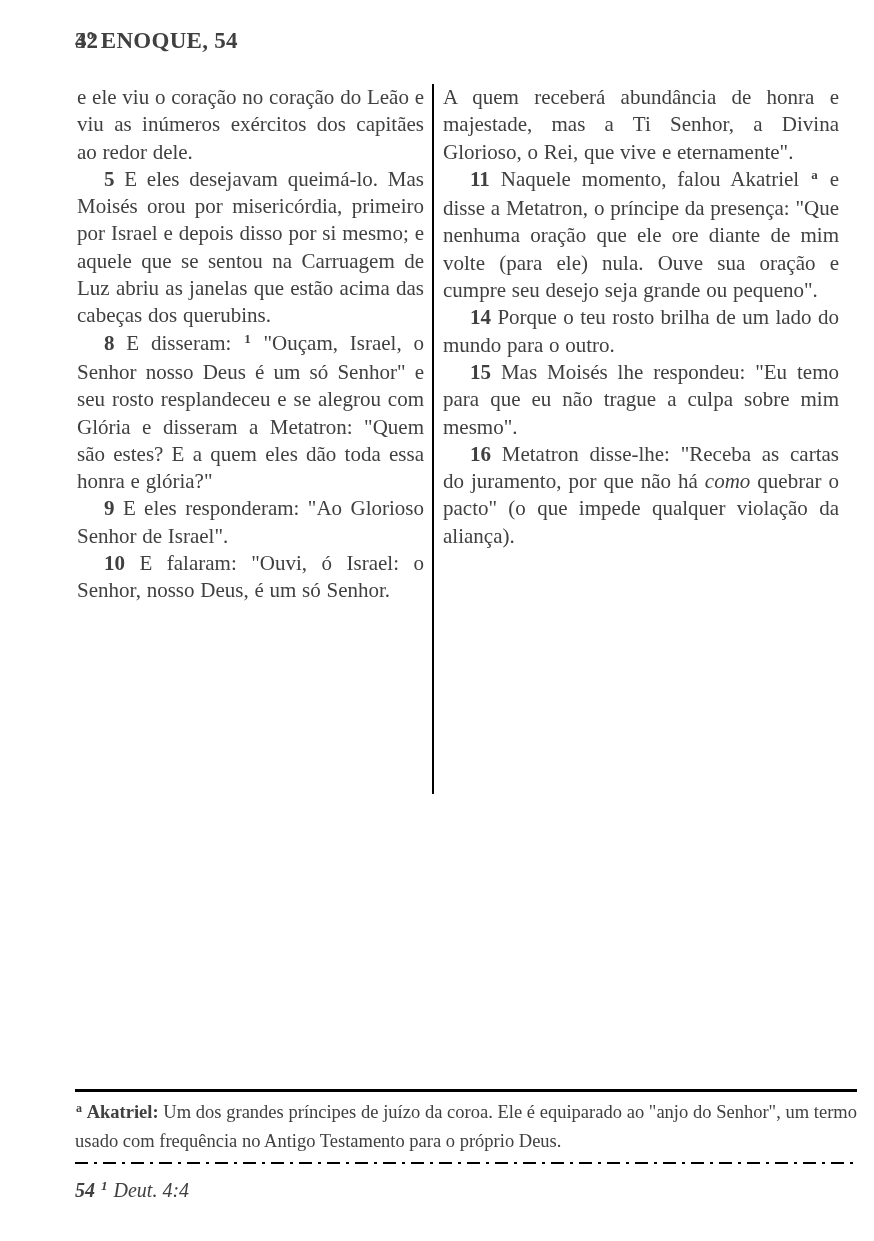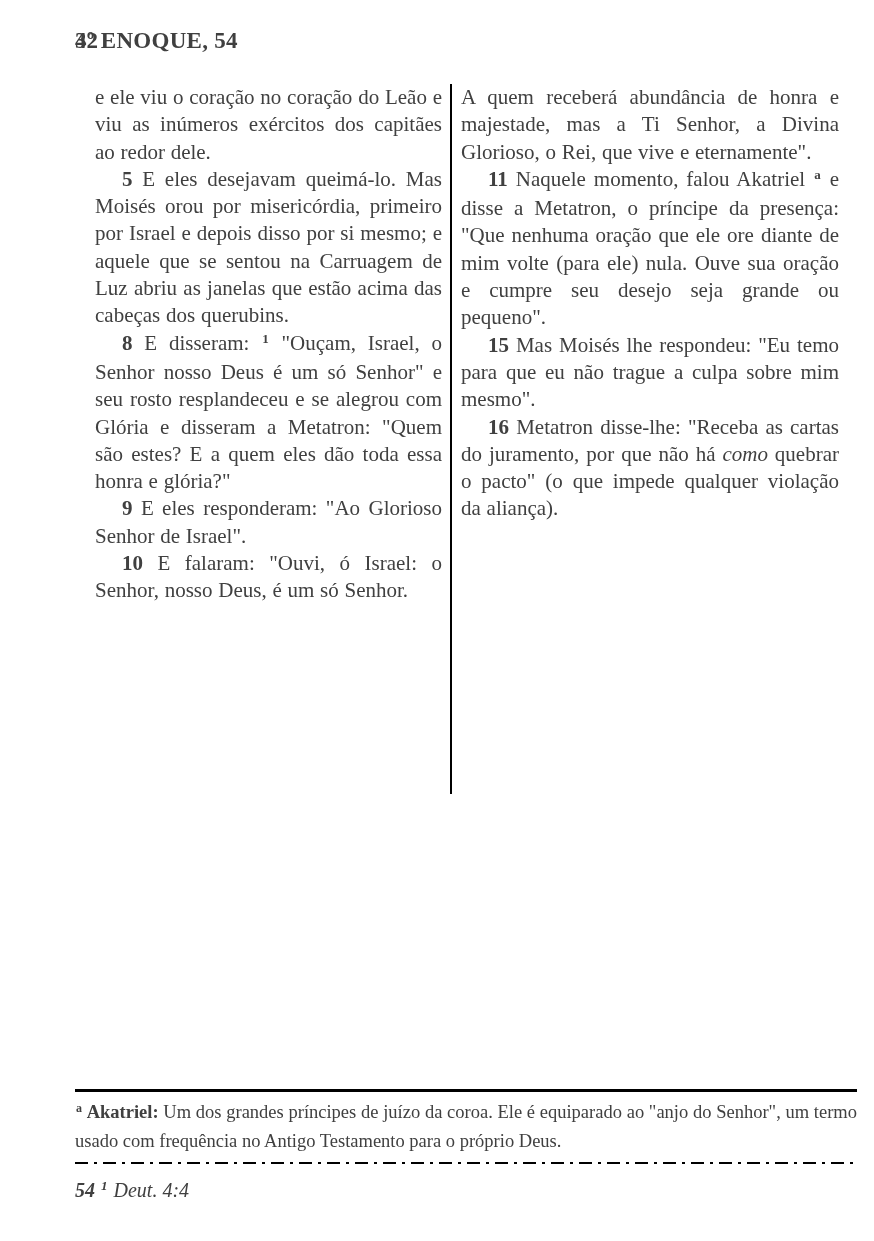--- a/index.html
+++ b/index.html
@@ -23,21 +23,21 @@
     position: absolute; left: 0; top: 0;
     font-size: 23px; font-weight: 700;
   }
   .page-title {
     font-size: 23px; font-weight: 700;
     letter-spacing: 0.3px;
   }
   
   .columns {
     position: absolute;
-    top: 84px; left: 95px; right: 74px;
+    top: 84px; left: 77px; right: 74px;
     display: flex;
     align-items: stretch;
   }
   .col-left { width: 347px; min-height: 710px; }
   .col-right { flex: 1; margin-left: 9px; min-height: 706px; }
   .divider { width: 2px; background: #000; margin-left: 8px; }
   p.verse {
     margin: 0;
     font-size: 21px;
     line-height: 27.3px;
@@ -100,20 +100,21 @@
         <p class="verse"><span class="seg-normal">e ele viu o coração no coração do Leão e viu as inúmeros exércitos dos capitães ao redor dele.</span></p>
         <p class="verse indent"><span class="seg-bold">5</span><span class="seg-normal"> E eles desejavam queimá-lo. Mas Moisés orou por misericórdia, primeiro por Israel e depois disso por si mesmo; e aquele que se sentou na Carruagem de Luz abriu as janelas que estão acima das cabeças dos querubins.</span></p>
         <p class="verse indent"><span class="seg-bold">8</span><span class="seg-normal"> E disseram: </span><span class="seg-sup">1</span><span class="seg-normal"> "Ouçam, Israel, o Senhor nosso Deus é um só Senhor" e seu rosto resplandeceu e se alegrou com Glória e disseram a Metatron: "Quem são estes? E a quem eles dão toda essa honra e glória?"</span></p>
         <p class="verse indent"><span class="seg-bold">9</span><span class="seg-normal"> E eles responderam: "Ao Glorioso Senhor de Israel".</span></p>
         <p class="verse indent"><span class="seg-bold">10</span><span class="seg-normal"> E falaram: "Ouvi, ó Israel: o Senhor, nosso Deus, é um só Senhor.</span></p>
       </div>
     <div class="divider"></div>
     <div class="col-right" id="col-right">
         <p class="verse"><span class="seg-normal">A quem receberá abundância de honra e majestade, mas a Ti Senhor, a Divina Glorioso, o Rei, que vive e eternamente".</span></p>
         <p class="verse indent"><span class="seg-bold">11</span><span class="seg-normal"> Naquele momento, falou Akatriel </span><span class="seg-sup">a</span><span class="seg-normal"> e disse a Metatron, o príncipe da presença: "Que nenhuma oração que ele ore diante de mim volte (para ele) nula. Ouve sua oração e cumpre seu desejo seja grande ou pequeno".</span></p>
+        <p class="verse indent"><span class="seg-bold">14</span><span class="seg-normal"> Porque o teu rosto brilha de um lado do mundo para o outro.</span></p>
         <p class="verse indent"><span class="seg-bold">15</span><span class="seg-normal"> Mas Moisés lhe respondeu: "Eu temo para que eu não trague a culpa sobre mim mesmo".</span></p>
         <p class="verse indent"><span class="seg-bold">16</span><span class="seg-normal"> Metatron disse-lhe: "Receba as cartas do juramento, por que não há </span><span class="seg-italic">como</span><span class="seg-normal"> quebrar o pacto" (o que impede qualquer violação da aliança).</span></p>
       </div>
   </div>
 
   <div class="footer">
     <div class="footnote-rule"></div>
     <p class="footnote" id="footnote"><span class="seg-sup">a</span><span class="seg-bold"> Akatriel:</span><span class="seg-normal"> Um dos grandes príncipes de juízo da coroa. Ele é equiparado ao "anjo do Senhor", um termo usado com frequência no Antigo Testamento para o próprio Deus.</span></p>
     <div class="dashdot-rule"></div>
     <p class="bottom-note" id="bottom-note"><span class="seg-bold">54 </span><span class="seg-sup">1</span><span class="seg-normal"> Deut. 4:4</span></p>

